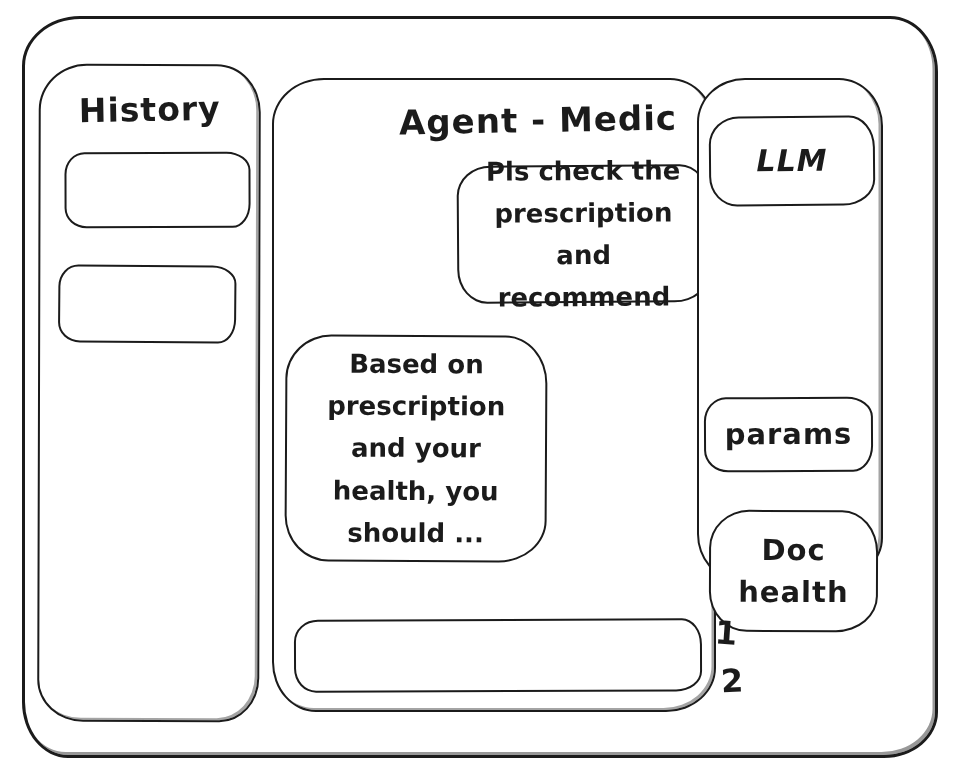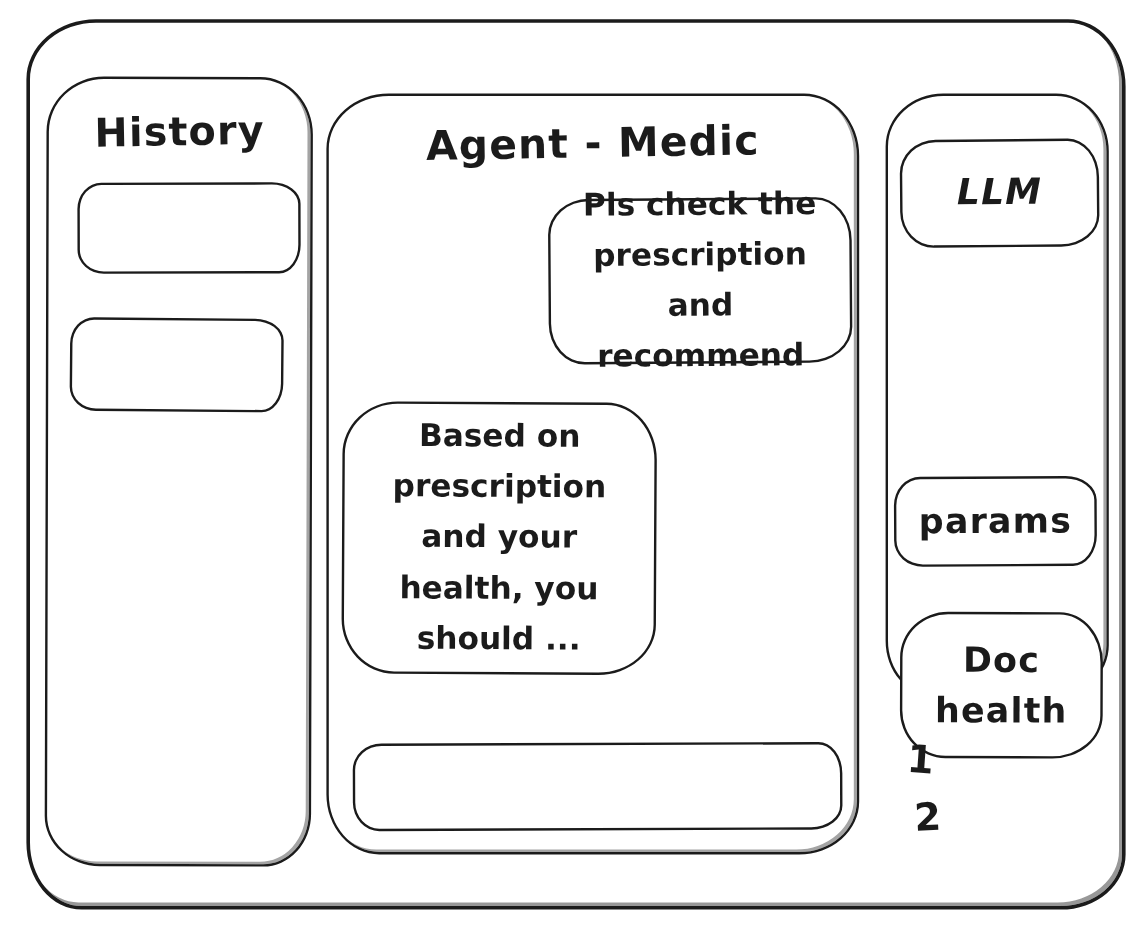--- a/index.html
+++ b/index.html
@@ -52,20 +52,21 @@
   }
   .history-item-1 { left: 24px; top: 86px;  width: 186px; height: 76px; transform: rotate(-0.3deg); }
   .history-item-2 { left: 18px; top: 199px; width: 178px; height: 78px; transform: rotate(0.35deg); }
 
   
   .chat-panel {
     left: 272px; top: 78px;
     width: 444px; height: 634px;
     border-radius: 52px 46px 50px 44px / 46px 52px 44px 50px;
     box-shadow: inset -2.5px -2px 0 0 rgba(27,27,27,0.4);
+    padding-left: 44px;
   }
   .chat-title { top: 20px; font-size: 34px; transform: rotate(-1deg); }
   .bubble {
     display: flex;
     align-items: center;
     justify-content: center;
     text-align: center;
     font-size: 26px;
     font-weight: 600;
     line-height: 1.62;
@@ -89,21 +90,21 @@
     border-radius: 24px 20px 26px 22px / 22px 26px 20px 24px;
     font-family: "DejaVu Sans", sans-serif;
     font-size: 24px;
     padding: 0 18px;
     outline: none;
     transform: rotate(-0.2deg);
   }
 
   
   .tools-panel {
-    left: 738px; top: 78px;
+    left: 697px; top: 78px;
     width: 186px; height: 502px;
     border-radius: 48px 44px 46px 40px / 44px 48px 42px 46px;
     box-shadow: inset -2.5px -2px 0 0 rgba(27,27,27,0.4);
   }
   .tool-button {
     display: flex;
     align-items: center;
     justify-content: center;
     text-align: center;
     font-size: 30px;

